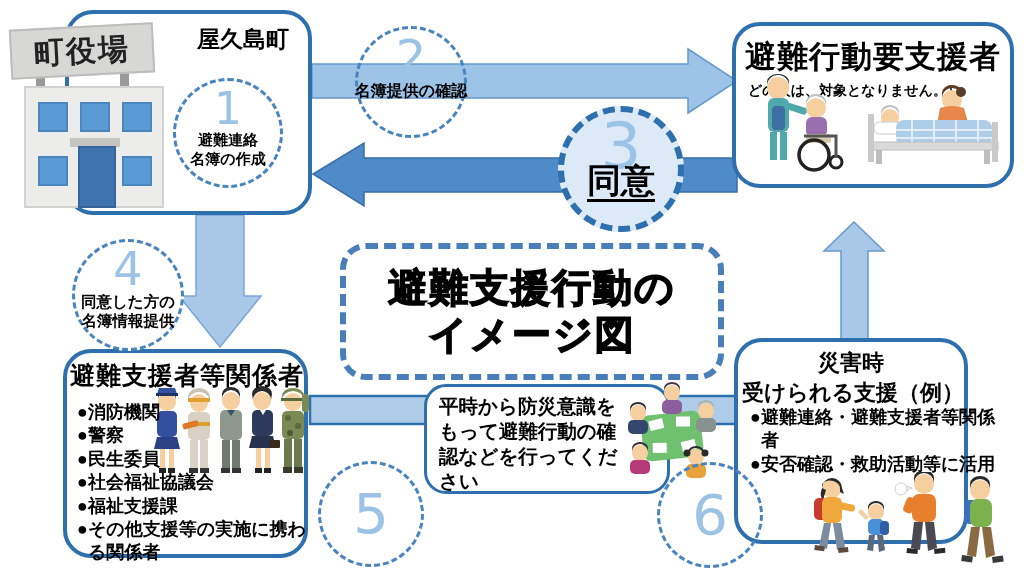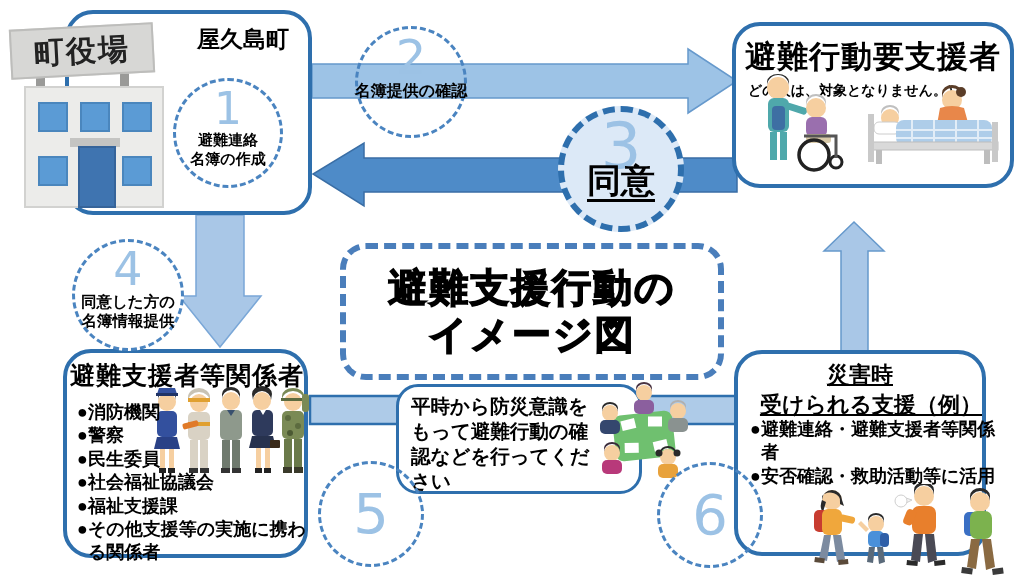--- a/index.html
+++ b/index.html
@@ -3,21 +3,21 @@
 <meta charset="utf-8">
 <style>
   html,body{margin:0;padding:0;background:#fff;}
   #stage{
     position:relative;width:1024px;height:576px;overflow:hidden;background:#fff;
     font-family:"Liberation Sans","DejaVu Sans",sans-serif;color:#000;
   }
   #arrow-layer{position:absolute;left:0;top:0;z-index:1;}
   .box{position:absolute;background:#fff;border:4px solid #2e6fad;border-radius:28px;box-sizing:border-box;}
   .box.z2{z-index:2;}
-  .box.z3{z-index:3;}
+  .box.z3{z-index:3;margin-left:28px;}
   
   #box-townhall{left:65px;top:10px;width:247px;height:205px;}
   #building{position:absolute;left:8px;top:22px;width:166px;height:184px;z-index:5;}
   #sign{position:absolute;left:2px;top:4px;width:140px;height:46px;background:#d7d7d5;border:2px solid #bdbdbb;
         transform:rotate(-3deg);display:flex;align-items:center;justify-content:center;
         font-size:30px;font-weight:bold;color:#222;letter-spacing:2px;}
   .sign-post{position:absolute;top:50px;width:9px;height:14px;background:#9a9a98;}
   #bld-body{position:absolute;left:16px;top:64px;width:136px;height:118px;background:#ececea;border:2px solid #d2d2d0;}
   .win{position:absolute;width:26px;height:26px;background:#5b9bd5;border:2px solid #4a86bd;}
   #door{position:absolute;left:52px;top:58px;width:34px;height:58px;background:#3f74b0;border:2px solid #36649a;}
@@ -59,21 +59,21 @@
   #box-supporters .title{margin-top:6px;text-align:right;font-size:25px;font-weight:bold;letter-spacing:1px;position:relative;z-index:2;}
   #responders{position:absolute;right:-6px;top:27px;z-index:1;}
   .bullets{position:absolute;left:10px;top:48px;width:230px;z-index:2;}
   .bullet-item{display:flex;font-size:18px;font-weight:600;line-height:1.3;}
   .bullet-item .b{flex:0 0 auto;}
   
   #box-normal{left:396px;top:384px;width:246px;height:110px;border-width:3.5px;border-radius:22px;overflow:visible;}
   #box-normal .txt{position:absolute;left:12px;top:7px;width:188px;font-size:19.5px;font-weight:600;line-height:1.28;}
   #meeting{position:absolute;left:201px;top:-6px;}
   
-  #box-disaster{left:734px;top:350px;width:252px;height:206px;text-decoration:underline;}
+  #box-disaster{left:734px;top:338px;width:234px;height:206px;}
   #box-disaster .t1{margin-top:6px;text-align:center;font-size:22px;font-weight:bold;}
   #box-disaster .t2{text-align:right;font-size:22px;font-weight:bold;margin-top:0px;}
   #box-disaster .bullets{top:64px;left:12px;width:256px;}
   #evacuees{position:absolute;left:64px;top:130px;z-index:3;}
 </style>
 </head>
 <body>
 
 <div id="stage">
 

